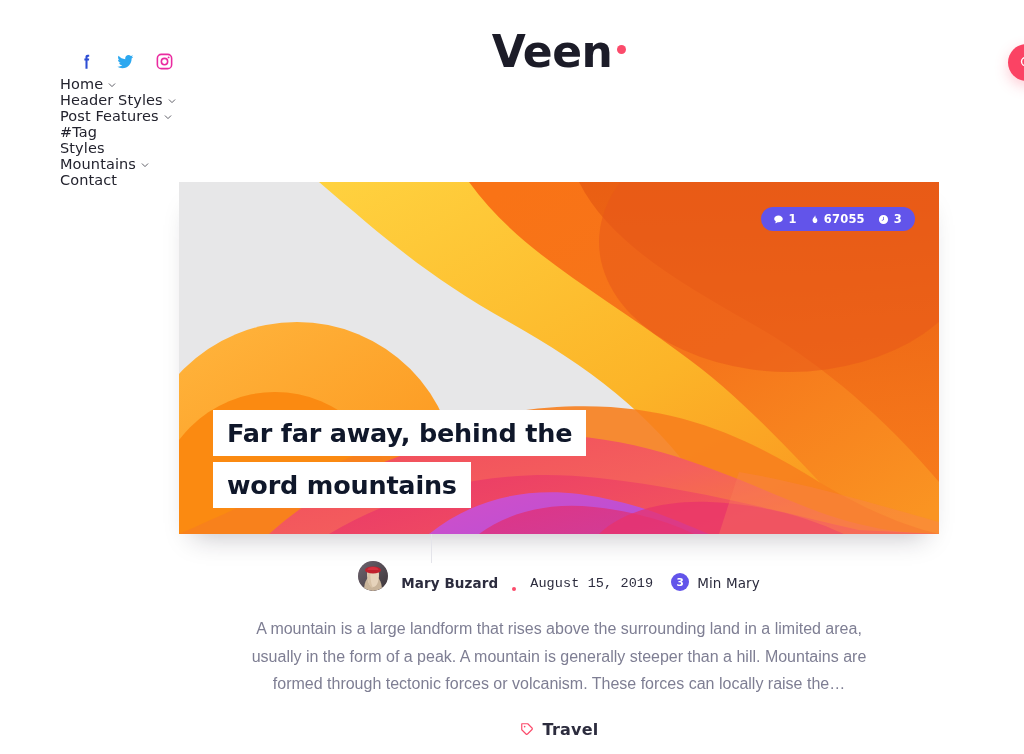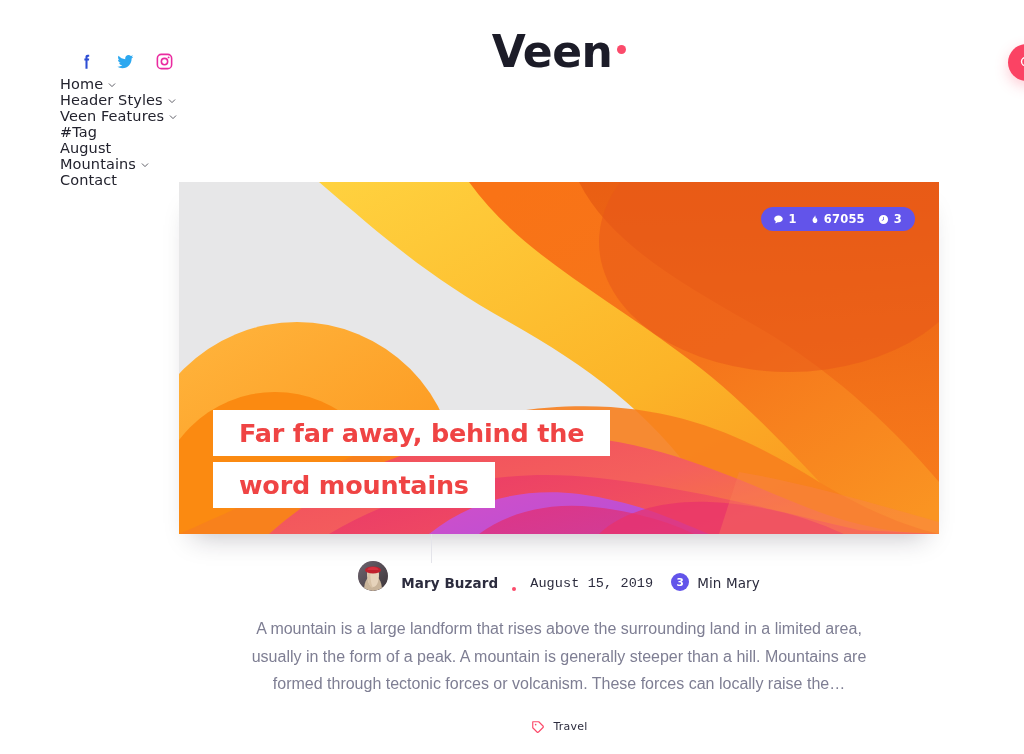--- a/index.html
+++ b/index.html
@@ -163,25 +163,25 @@
     bottom: 23px;
     width: 395px;
     z-index: 3;
     margin: 0;
   }
   .post-title span {
     font-family: "DejaVu Sans", sans-serif;
     font-size: 25.5px;
     font-weight: 700;
     line-height: 2.02;
-    color: #ef4444;
+    color: #0f172a;
     background: #ffffff;
     box-decoration-break: clone;
     -webkit-box-decoration-break: clone;
-    padding: 8px 26px;
+    padding: 8px 14px;
     letter-spacing: -0.2px;
   }
 
   .v-divider {
     position: absolute;
     left: 50%;
     margin-left: -128px;
     top: 352px;
     width: 1px;
     height: 29px;
@@ -247,24 +247,25 @@
   
   .post-tags {
     display: flex;
     align-items: center;
     justify-content: center;
     gap: 9px;
     margin-top: 22px;
   }
   .tag-link {
     font-family: "DejaVu Sans", sans-serif;
-    font-size: 11px;
+    font-size: 16px;
     color: #2c2c3e;
     cursor: pointer;
     letter-spacing: .2px;
+    font-weight: bold;
   }
   .tag-icon { line-height: 0; display: block; }
 
   .bottom-divider {
     width: 64px;
     height: 1px;
     background: #e9e9ee;
     margin: 24px auto 0;
   }
 </style>
@@ -320,32 +321,32 @@
     </div>
     <div class="nav-item">
       <span>Header Styles</span>
       <span class="chev">
         <svg width="8" height="8" viewBox="0 0 10 10" fill="none" stroke="#23232e" stroke-width="1.2" stroke-linecap="round">
             <path d="M1.5 3.5 L5 7 L8.5 3.5"></path>
           </svg>
       </span>
     </div>
     <div class="nav-item">
-      <span>Veen Features</span>
+      <span>Post Features</span>
       <span class="chev">
         <svg width="8" height="8" viewBox="0 0 10 10" fill="none" stroke="#23232e" stroke-width="1.2" stroke-linecap="round">
             <path d="M1.5 3.5 L5 7 L8.5 3.5"></path>
           </svg>
       </span>
     </div>
     <div class="nav-item">
       <span>#Tag</span>
     </div>
     <div class="nav-item">
-      <span>August</span>
+      <span>Styles</span>
     </div>
     <div class="nav-item">
       <span>Mountains</span>
       <span class="chev">
         <svg width="8" height="8" viewBox="0 0 10 10" fill="none" stroke="#23232e" stroke-width="1.2" stroke-linecap="round">
             <path d="M1.5 3.5 L5 7 L8.5 3.5"></path>
           </svg>
       </span>
     </div>
     <div class="nav-item">

